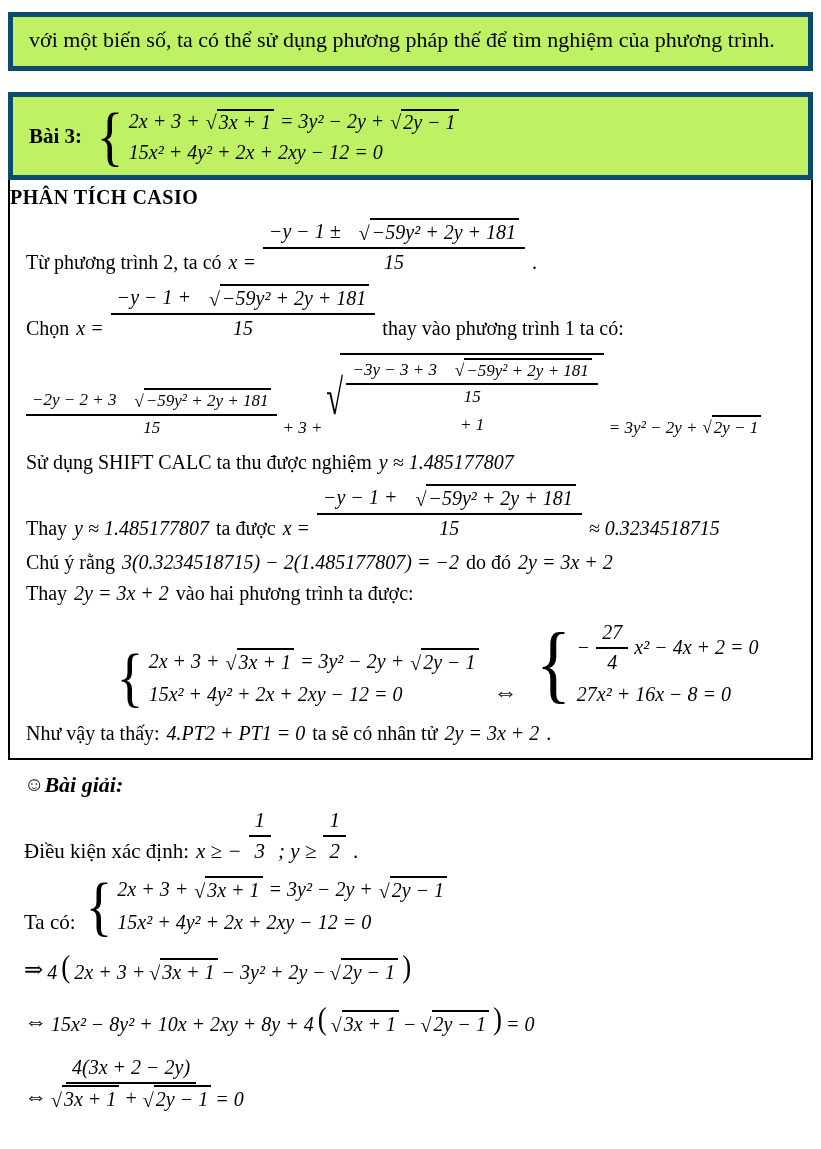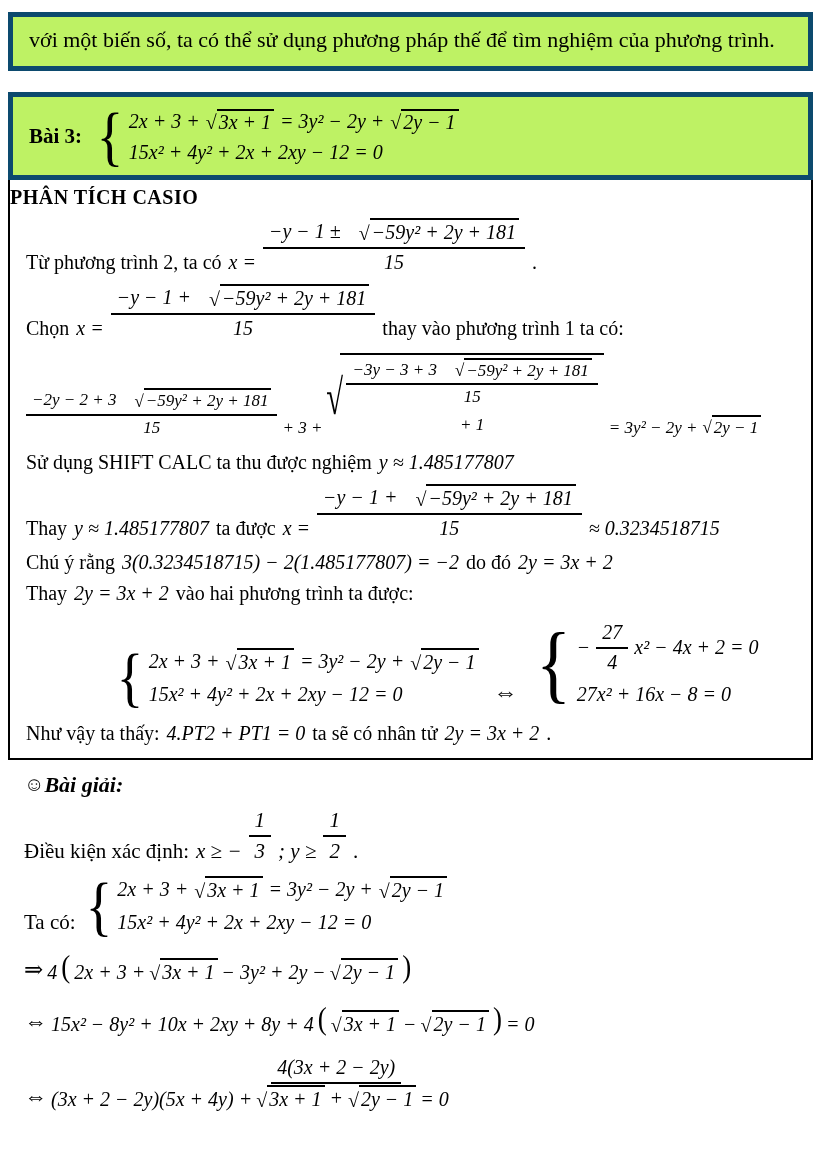--- a/index.html
+++ b/index.html
@@ -364,21 +364,20 @@
       <span class="sqrt">
           <span class="rad">√</span>
           <span class="bod m">2y − 1</span>
         </span>
       <span class="bigp">)</span>
       <span class="m">= 0</span>
     </div>
 
     <div class="line sol-line step" style="font-size:20px; margin:16px 0 0 0;">
       <span class="arrow">⇔</span>
-      <span class="m">(3x + 2 − 2y)(5x + 4y) +</span>
       <span class="frac">
         <span class="num">
             <span class="m">4(3x + 2 − 2y)</span>
           </span>
         <span class="den">
           <span class="sqrt">
               <span class="rad">√</span>
               <span class="bod m">3x + 1</span>
             </span>
           <span class="m">+</span>

